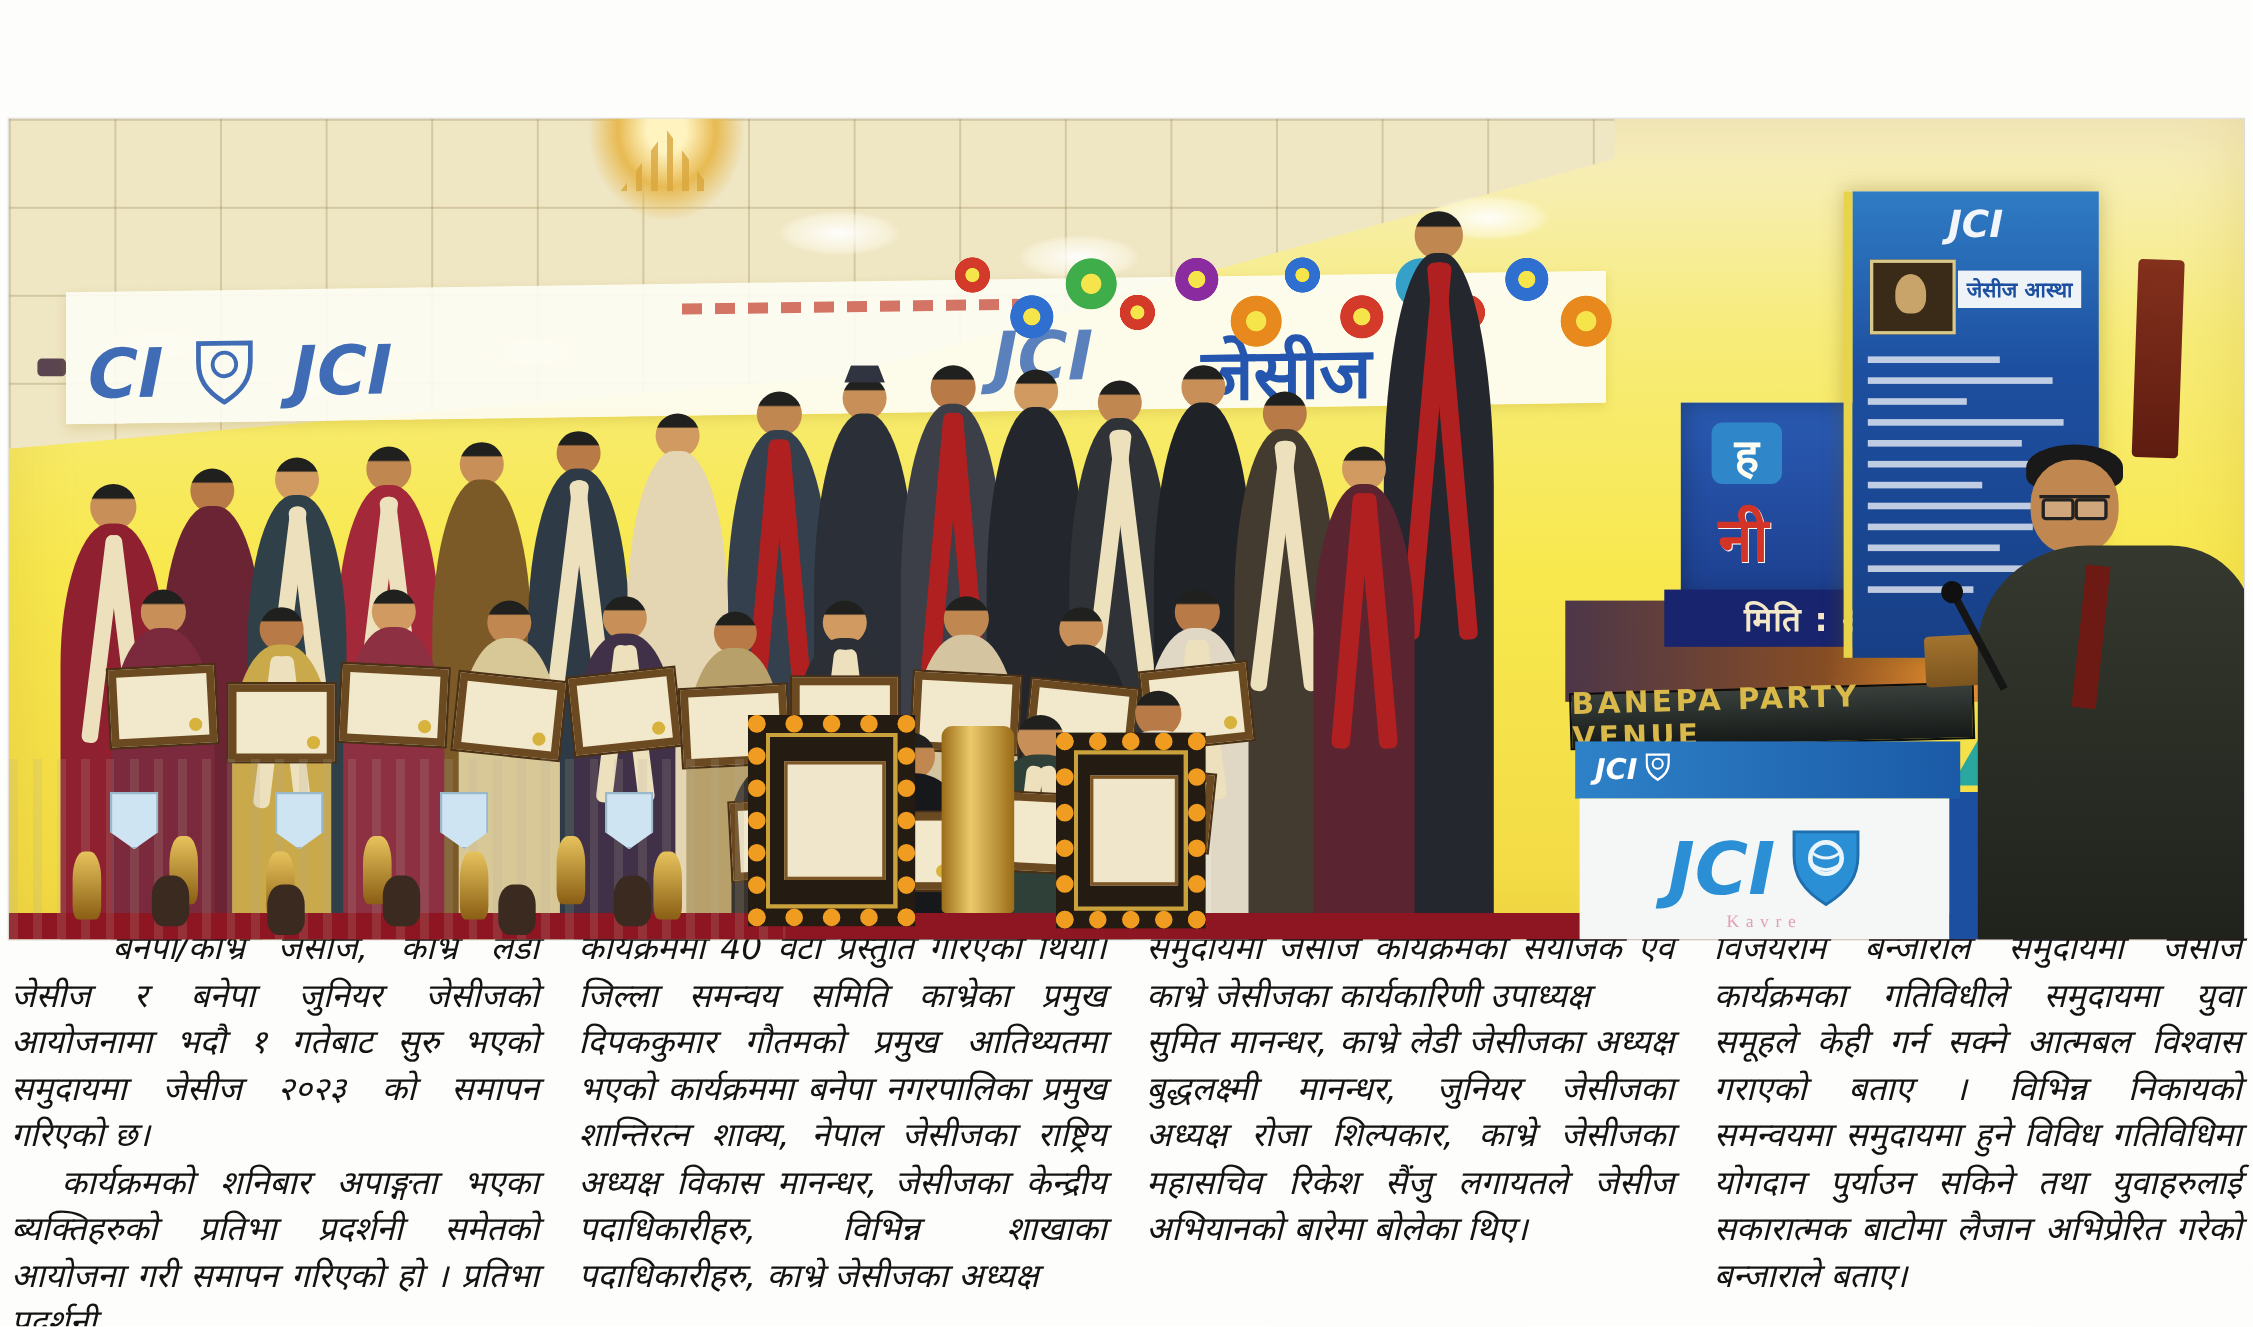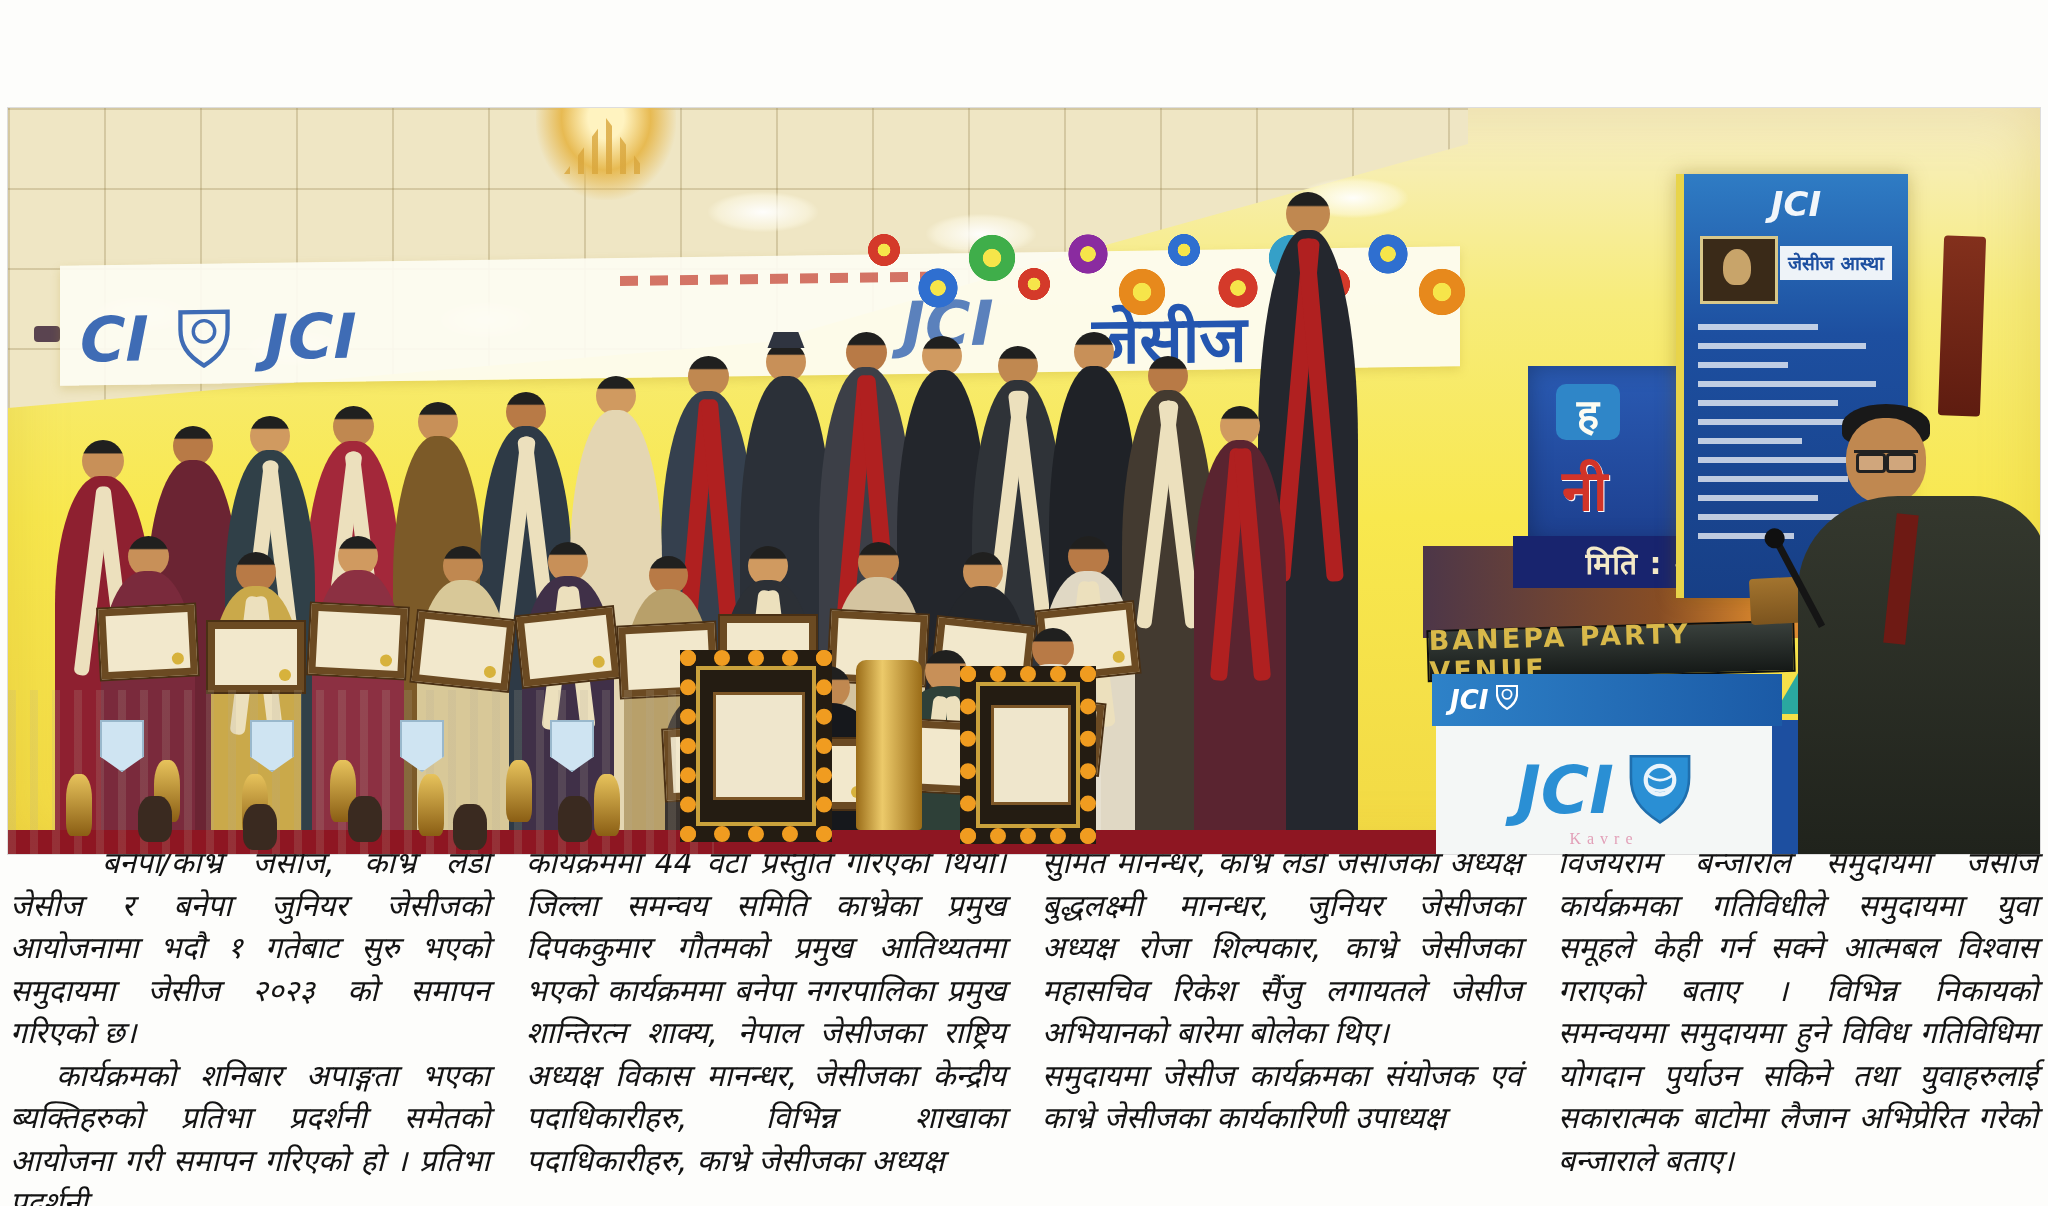--- a/index.html
+++ b/index.html
@@ -456,23 +456,23 @@
         <span class="flower" style="left: 1408px; top: 158px; width: 52px; height: 52px; background: radial-gradient(circle, rgb(246, 229, 74) 0px, rgb(246, 229, 74) 24%, rgb(231, 137, 28) 26%, rgb(231, 137, 28) 62%, rgba(0, 0, 0, 0) 64%);"></span>
       </div>
   </div>
 
   <div class="article">
     <div class="col">
       <p class="ind-lg">बनेपा/काभ्रे जेसीज, काभ्रे लेडी जेसीज र बनेपा जुनियर जेसीजको आयोजनामा भदौ १ गतेबाट सुरु भएको समुदायमा जेसीज २०२३ को समापन गरिएको छ।</p>
       <p class="ind-sm">कार्यक्रमको शनिबार अपाङ्गता भएका ब्यक्तिहरुको प्रतिभा प्रदर्शनी समेतको आयोजना गरी समापन गरिएको हो । प्रतिभा प्रदर्शनी</p>
     </div>
     <div class="col">
-      <p>कार्यक्रममा 44 वटा प्रस्तुति गरिएको थियो। जिल्ला समन्वय समिति काभ्रेका प्रमुख दिपककुमार गौतमको प्रमुख आतिथ्यतमा भएको कार्यक्रममा बनेपा नगरपालिका प्रमुख शान्तिरत्न शाक्य, नेपाल जेसीजका राष्ट्रिय अध्यक्ष विकास मानन्धर, जेसीजका केन्द्रीय पदाधिकारीहरु, विभिन्न शाखाका पदाधिकारीहरु, काभ्रे जेसीजका अध्यक्ष</p>
+      <p>कार्यक्रममा 40 वटा प्रस्तुति गरिएको थियो। जिल्ला समन्वय समिति काभ्रेका प्रमुख दिपककुमार गौतमको प्रमुख आतिथ्यतमा भएको कार्यक्रममा बनेपा नगरपालिका प्रमुख शान्तिरत्न शाक्य, नेपाल जेसीजका राष्ट्रिय अध्यक्ष विकास मानन्धर, जेसीजका केन्द्रीय पदाधिकारीहरु, विभिन्न शाखाका पदाधिकारीहरु, काभ्रे जेसीजका अध्यक्ष</p>
     </div>
     <div class="col">
+      <p>समुदायमा जेसीज कार्यक्रमका संयोजक एवं काभ्रे जेसीजका कार्यकारिणी उपाध्यक्ष</p>
       <p>सुमित मानन्धर, काभ्रे लेडी जेसीजका अध्यक्ष बुद्धलक्ष्मी मानन्धर, जुनियर जेसीजका अध्यक्ष रोजा शिल्पकार, काभ्रे जेसीजका महासचिव रिकेश सैंजु लगायतले जेसीज अभियानको बारेमा बोलेका थिए।</p>
-      <p>समुदायमा जेसीज कार्यक्रमका संयोजक एवं काभ्रे जेसीजका कार्यकारिणी उपाध्यक्ष</p>
     </div>
     <div class="col">
       <p>विजयराम बन्जाराले समुदायमा जेसीज कार्यक्रमका गतिविधीले समुदायमा युवा समूहले केही गर्न सक्ने आत्मबल विश्वास गराएको बताए । विभिन्न निकायको समन्वयमा समुदायमा हुने विविध गतिविधिमा योगदान पुर्याउन सकिने तथा युवाहरुलाई सकारात्मक बाटोमा लैजान अभिप्रेरित गरेको बन्जाराले बताए।</p>
     </div>
   </div>
 </div>
 
 </body></html>

